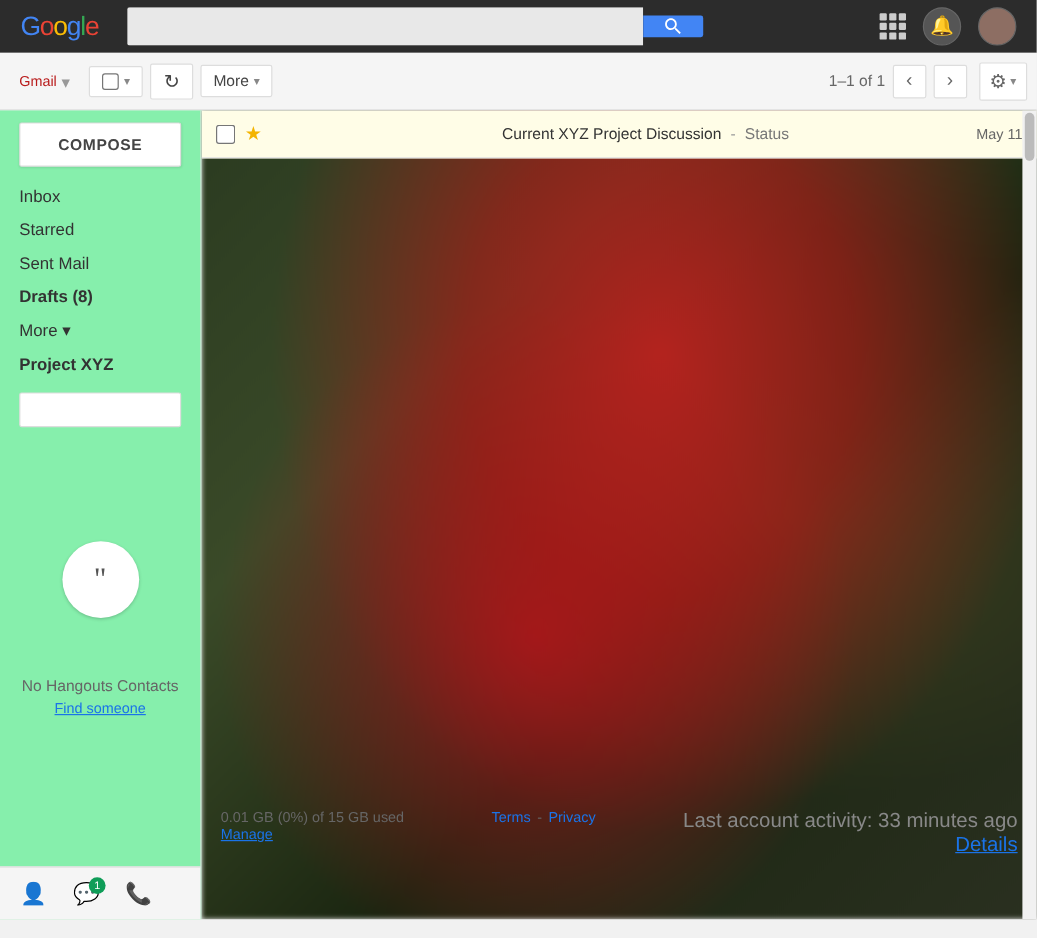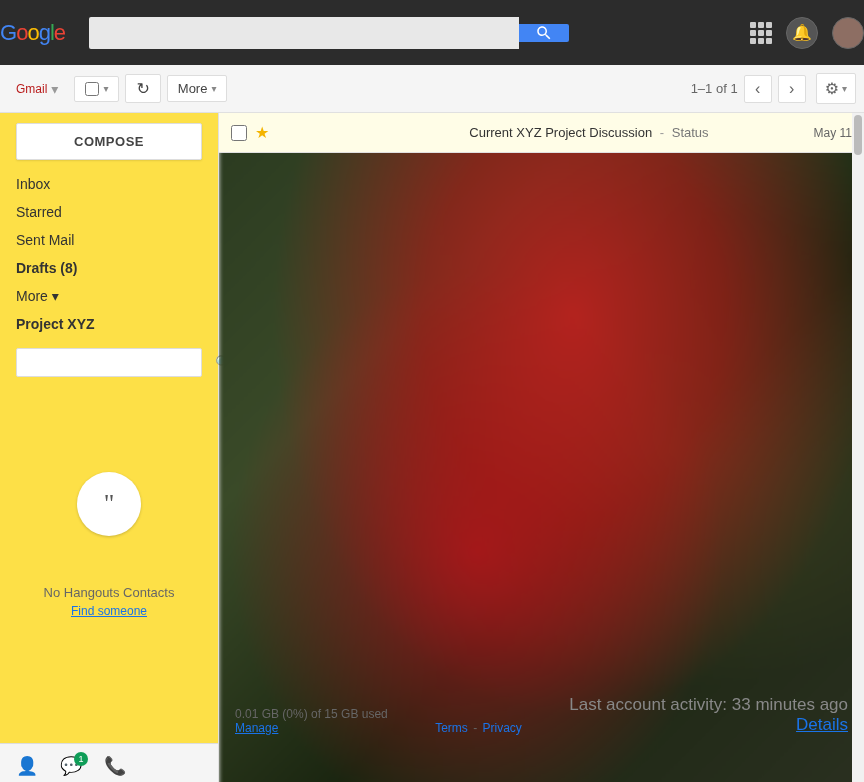--- a/index.html
+++ b/index.html
@@ -1,24 +1,24 @@
 <!DOCTYPE html>
 <html><head>
   <meta charset="utf-8">
   <style>
     * { margin: 0; padding: 0; box-sizing: border-box; }
     body { width: 864px; height: 782px; overflow: hidden; font-family: Arial, sans-serif; background: #f1f1f1; }
 
     
     #topbar {
       background: #2c2c2c;
-      height: 65px;
-      display: flex;
-      align-items: center;
-      padding: 0 0;
+      height: 44px;
+      display: flex;
+      align-items: center;
+      padding: 0 17px;
       gap: 16px;
     }
     #logo {
       color: white;
       font-size: 22px;
       font-weight: 300;
       letter-spacing: -1px;
       font-family: 'Arial', sans-serif;
     }
     #logo span.g { color: #4285f4; }
@@ -159,22 +159,22 @@
     }
 
     
     #main {
       display: flex;
       height: calc(782px - 60px - 48px);
     }
 
     
     #sidebar {
-      width: 219px;
-      background: #fde047;
+      width: 168px;
+      background: #86efac;
       border-right: 1px solid #e0e0e0;
       display: flex;
       flex-direction: column;
       flex-shrink: 0;
     }
 
     #compose-btn {
       margin: 10px 16px;
       background: white;
       border: 1px solid #ddd;
@@ -370,21 +370,21 @@
       flex-shrink: 0;
     }
 
     
     #content-footer {
       position: absolute;
       bottom: 44px;
       left: 0; right: 0;
       z-index: 1;
       display: flex;
-      align-items: flex-end;
+      align-items: flex-start;
       justify-content: space-between;
       padding: 8px 16px;
       font-size: 12px;
       color: #666;
     }
     .footer-links a {
       color: #1a73e8;
       text-decoration: none;
       margin: 0 2px;
     }

